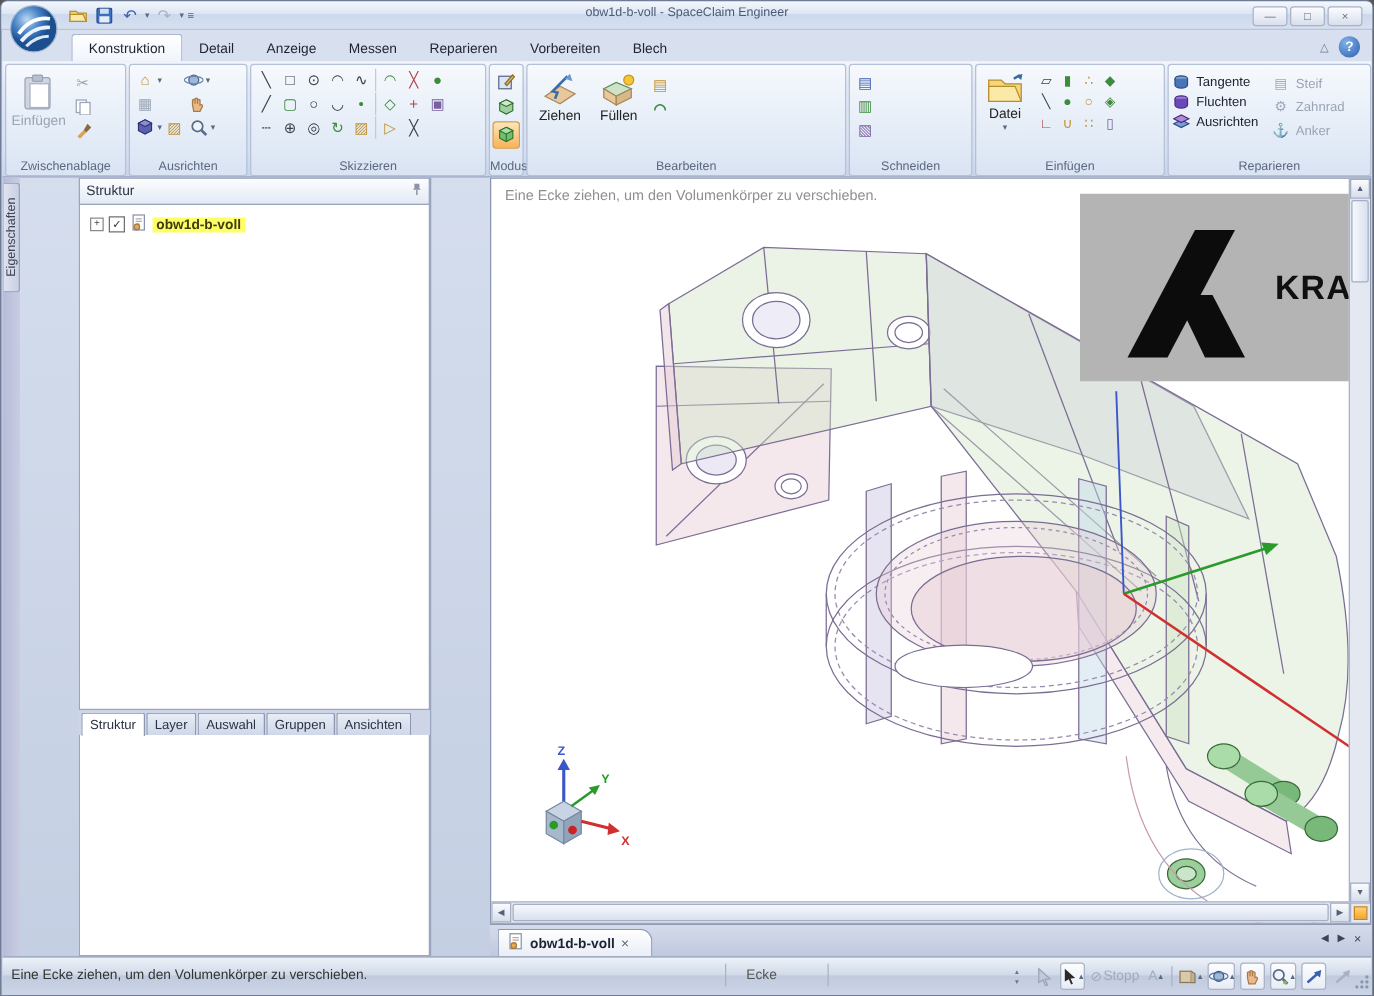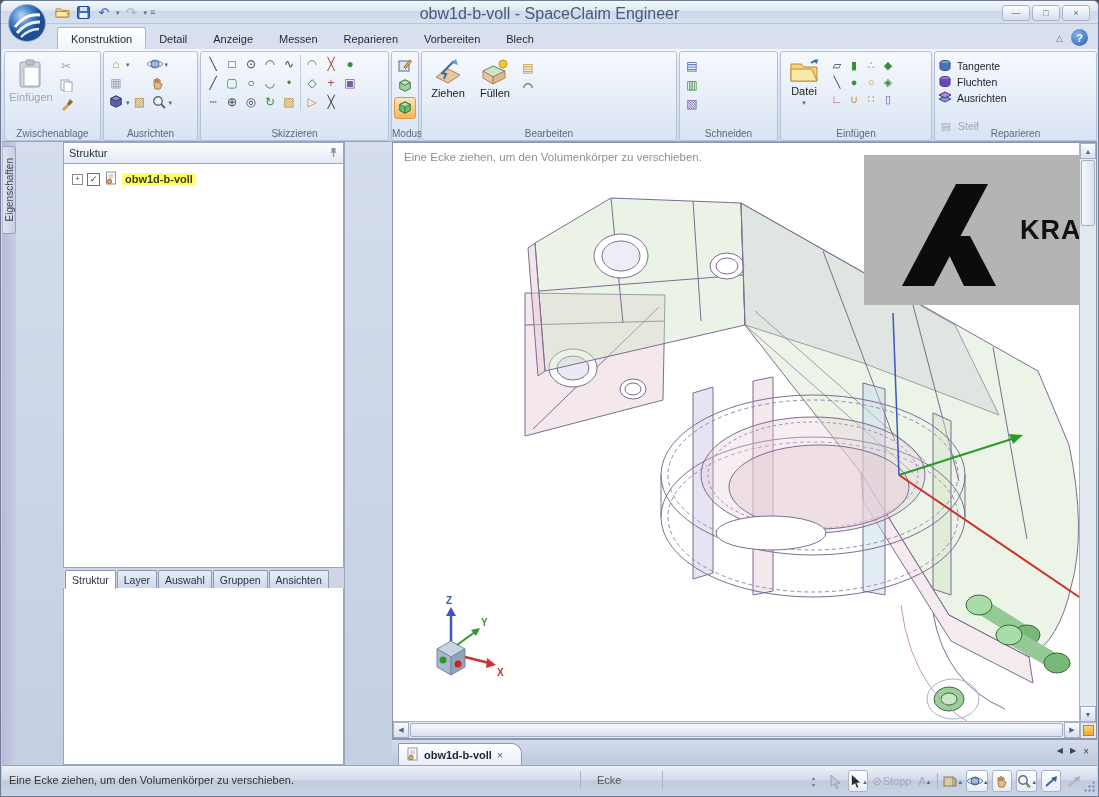--- a/index.html
+++ b/index.html
@@ -11,21 +11,21 @@
   
   .titlebar{position:absolute;top:0;left:0;right:0;height:22px;
     background:linear-gradient(#f4f8fd,#dde6f4 45%,#ccd8ec 46%,#d6e0f0);
     border-bottom:1px solid #b9c4d8;}
   .applogo{position:absolute;left:6px;top:2px;width:40px;height:40px;z-index:30;}
   .qat{position:absolute;left:52px;top:2px;display:flex;align-items:center;gap:3px;height:18px;}
   .qbtn{display:flex;align-items:center;justify-content:center;width:18px;height:17px;border-radius:3px;}
   .glyph-blue{color:#3a5fae;font-size:13px;line-height:1;}
   .glyph-gray{color:#a8b2c2;font-size:13px;line-height:1;}
   .mini-drop{font-size:7px;color:#5a6880;line-height:1;}
-  .wtitle{position:absolute;left:0;right:0;top:4px;text-align:center;font-size:16px;color:#4a5a74;}
+  .wtitle{position:absolute;left:0;right:0;top:4px;text-align:center;font-size:10px;color:#4a5a74;}
   .wctrls{position:absolute;right:8px;top:4px;display:flex;gap:2px;z-index:40;}
   .wbtn{width:26px;height:14px;display:flex;align-items:center;justify-content:center;
     font-size:9px;color:#5d6a80;background:linear-gradient(#fbfcfe,#d8dfec);
     border:1px solid #aab4c8;border-radius:3px;line-height:1;}
   
   .tabrow{position:absolute;top:22px;left:0;right:0;height:26px;display:flex;
     align-items:flex-end;padding-left:56px;box-sizing:border-box;}
   .rtab{padding:5px 13px 4px;font-size:11px;color:#1e2430;border-radius:3px 3px 0 0;}
   .rtab.active{background:linear-gradient(#ffffff,#f0f4fb);border:1px solid #aeb9d0;border-bottom:none;}
   .tabrow-right{position:absolute;right:10px;top:28px;display:flex;gap:8px;align-items:center;z-index:20;}
@@ -399,21 +399,21 @@
             <span class="sicon sicon-sm c-gold">∪</span>
             <span class="sicon sicon-sm c-gold">∷</span>
             <span class="sicon sicon-sm c-purple">▯</span>
           </div>
         </div>
       </div>
       <div class="rgroup-label">Einfügen</div>
     </div>
 
     <div class="rgroup" style="width:163px">
-      <div style="display:flex;gap:10px;flex-direction:column;">
+      <div style="display:flex;gap:10px;">
         <div class="asm-col">
           <div class="asm-item">
             <svg width="15" height="13" viewBox="0 0 15 13">
                 <ellipse cx="7" cy="4" rx="5" ry="2.4" fill="#7a9fd6" stroke="#2c4a86"></ellipse>
                 <path d="M2 4 v5 a5 2.4 0 0 0 10 0 v-5" fill="#4a74b8" stroke="#2c4a86"></path>
               </svg>
             <span>Tangente</span>
           </div>
           <div class="asm-item">
             <svg width="15" height="13" viewBox="0 0 15 13">

